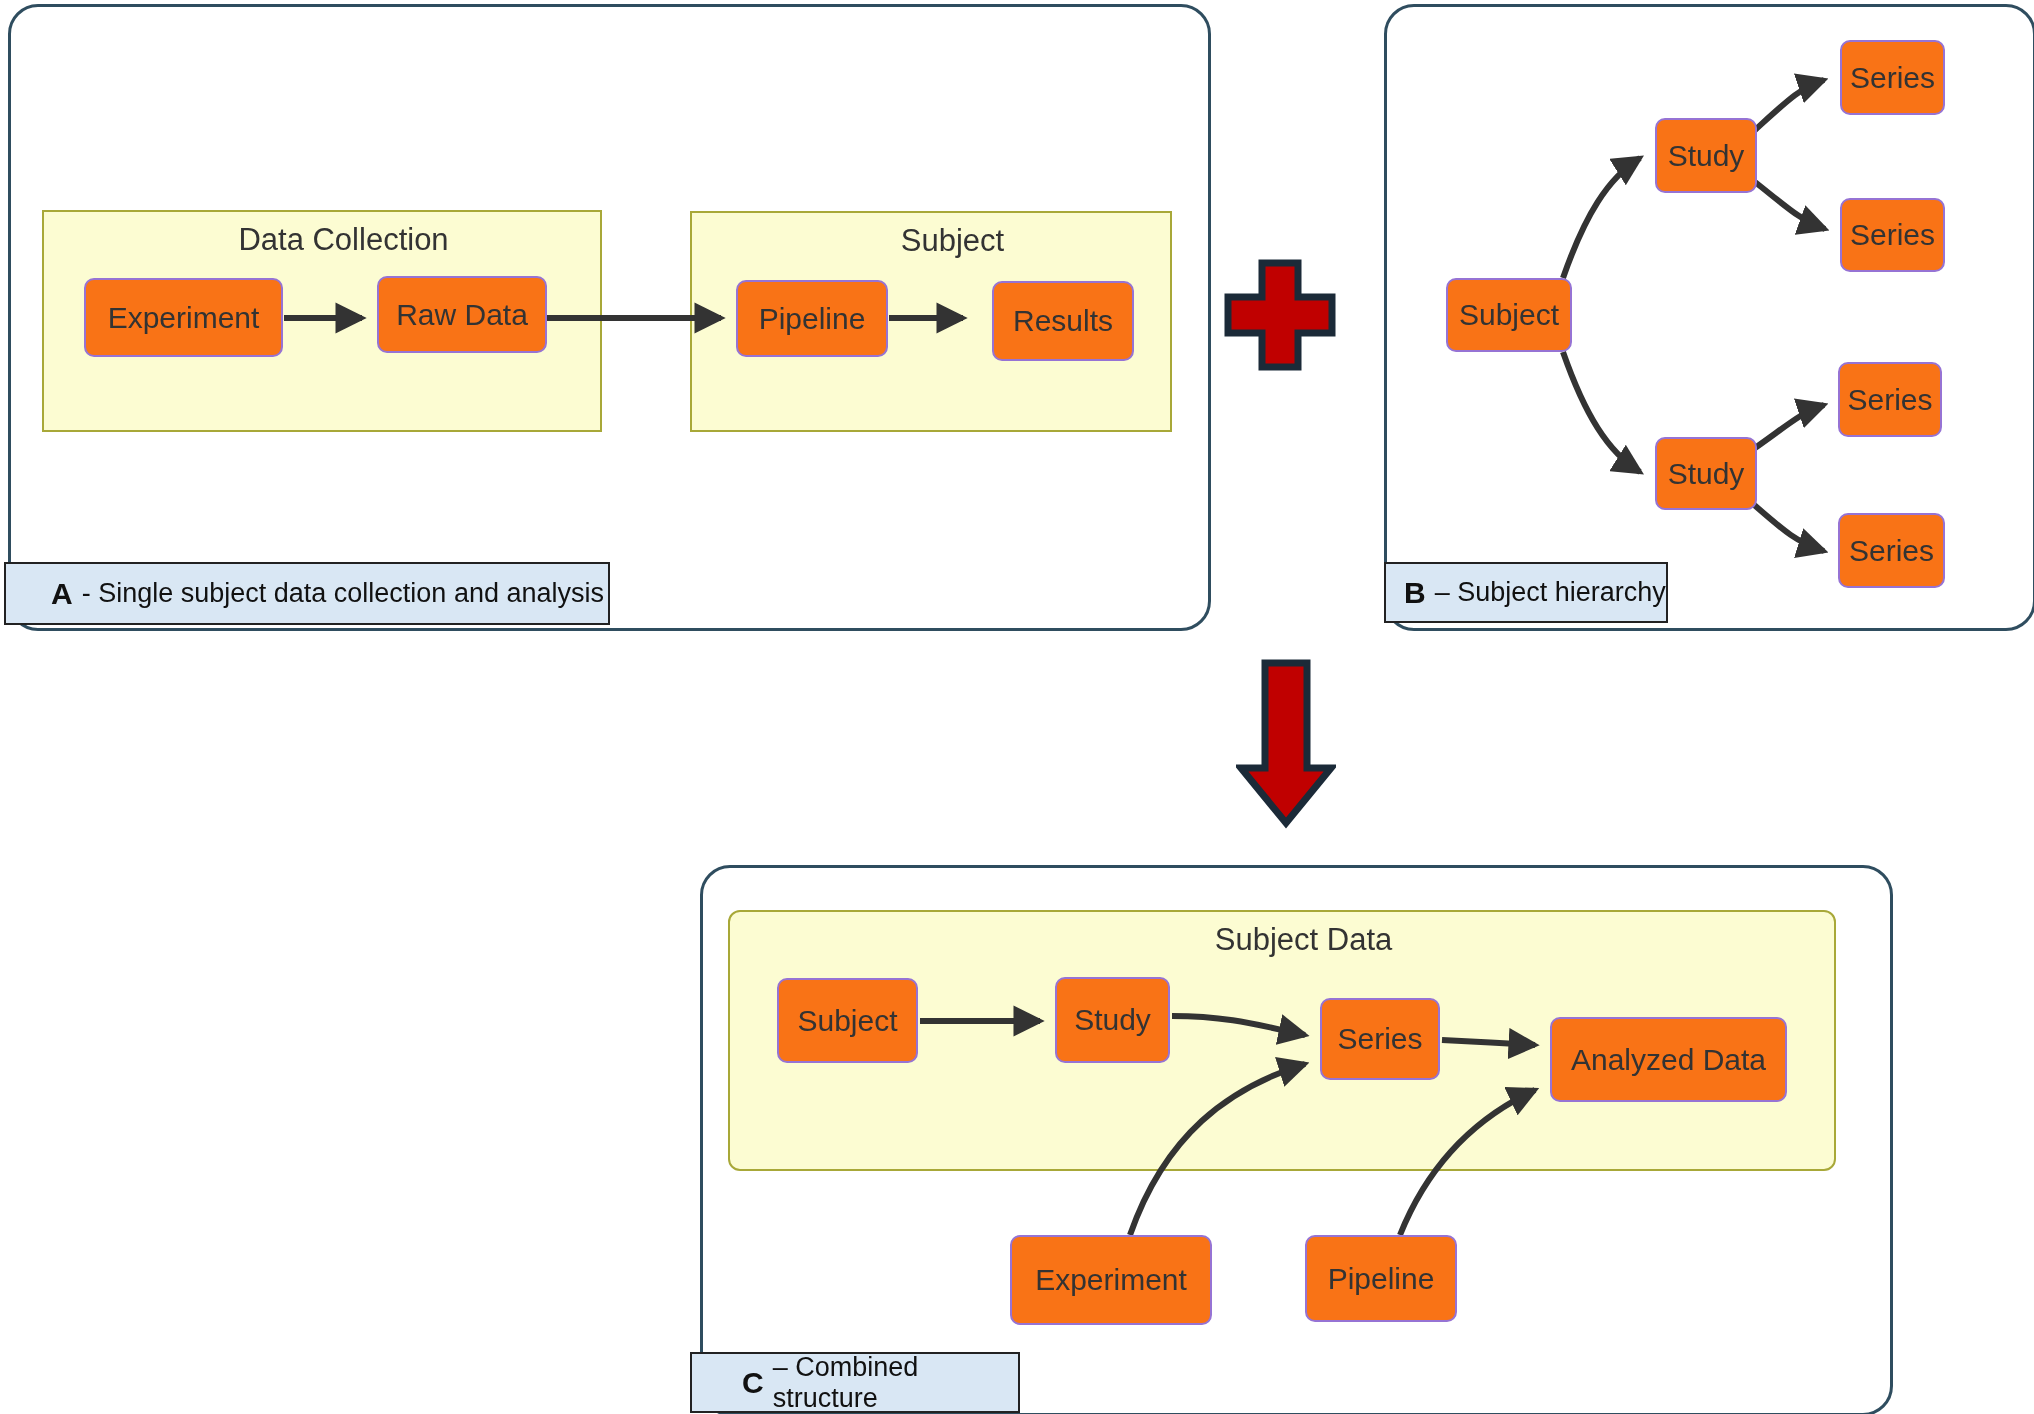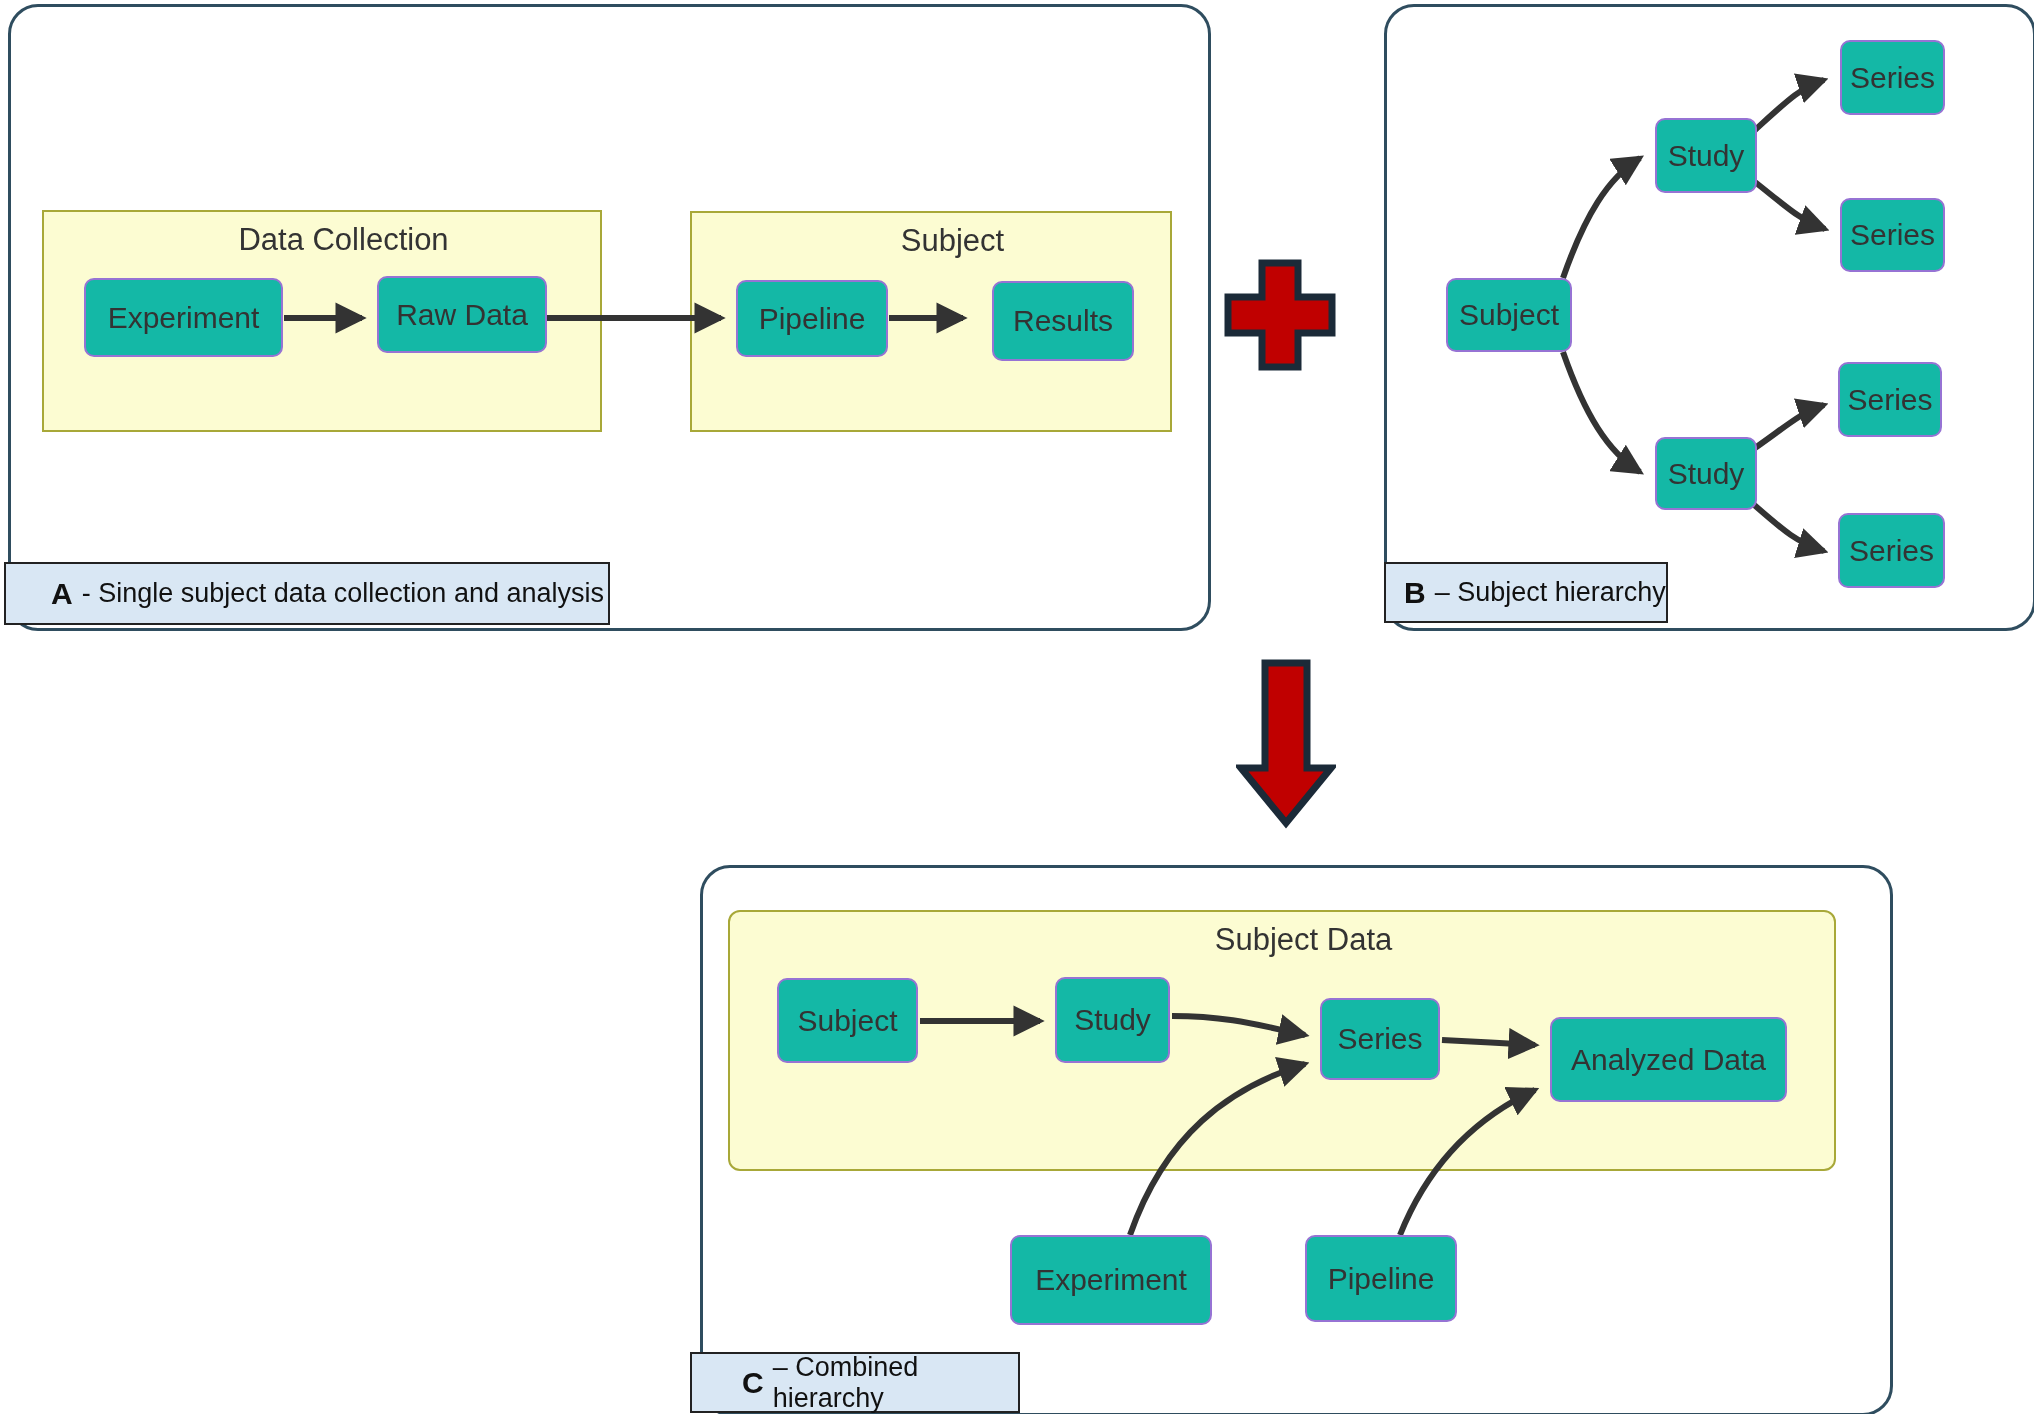--- a/index.html
+++ b/index.html
@@ -21,21 +21,21 @@
   }
   .group-dc{left:42px;top:210px;width:556px;height:218px;}
   .group-an{left:690px;top:211px;width:478px;height:217px;}
   .group-sd{left:728px;top:910px;width:1104px;height:257px;border-radius:12px;}
   .group-title{
     position:absolute;left:0;right:0;top:10px;text-align:center;
     font-size:31px;color:#333333;padding-left:43px;
   }
   
   .node{
-    position:absolute;background:#14b8a6;border:2.5px solid #9673d4;
+    position:absolute;background:#f97316;border:2.5px solid #9673d4;
     border-radius:10px;display:flex;align-items:center;justify-content:center;
     font-size:30px;color:#333333;z-index:10;box-sizing:border-box;
   }
   .n-exp-a{left:84px;top:278px;width:199px;height:79px;}
   .n-raw-a{left:377px;top:276px;width:170px;height:77px;}
   .n-pipe-a{left:736px;top:280px;width:152px;height:77px;}
   .n-res-a{left:978px;top:281px;width:142px;height:80px;margin-left:14px;}
   .n-subj-b{left:1446px;top:278px;width:126px;height:74px;}
   .n-study-b1{left:1655px;top:118px;width:102px;height:75px;}
   .n-study-b2{left:1655px;top:437px;width:102px;height:73px;}
@@ -141,16 +141,16 @@
   <div class="corner-label label-a">
     <span class="letter">A</span>
     <span>- Single subject data collection and analysis</span>
   </div>
   <div class="corner-label label-b">
     <span class="letter">B</span>
     <span>– Subject hierarchy</span>
   </div>
   <div class="corner-label label-c">
     <span class="letter">C</span>
-    <span>– Combined hierarchy</span>
+    <span>– Combined structure</span>
   </div>
 
 </div>
 
 </body></html>

